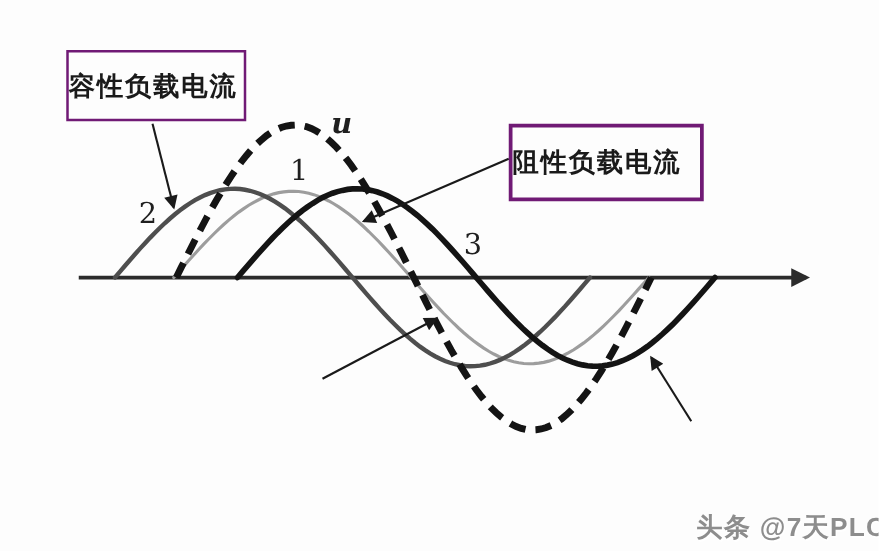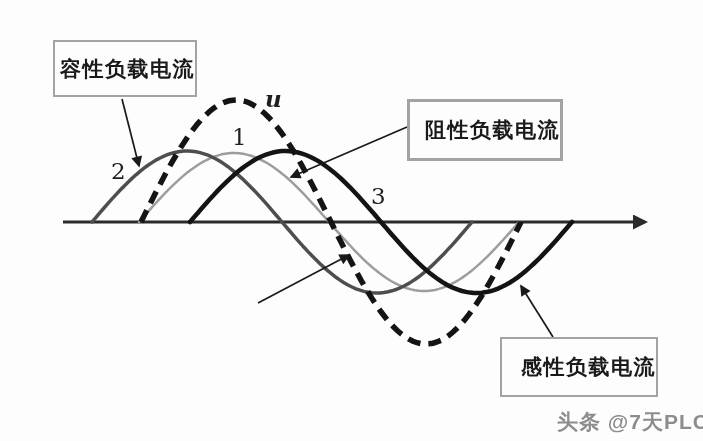--- a/index.html
+++ b/index.html
@@ -18,25 +18,25 @@
   .stage svg {
     position: absolute;
     left: 0;
     top: 0;
     width: 703px;
     height: 441px;
   }
   .callout {
     position: absolute;
     box-sizing: border-box;
-    border: 2px solid #a3a3a3;
+    border: 2px solid #701a75;
     background: transparent;
     display: flex;
     align-items: center;
-    justify-content: flex-end;
+    justify-content: flex-start;
     font-size: 21px;
     font-weight: 600;
     color: #1a1a1a;
     letter-spacing: 1.5px;
     white-space: nowrap;
   }
   .clabel {
     position: absolute;
     font-family: "DejaVu Serif", serif;
     font-size: 23px;
@@ -81,23 +81,20 @@
       <line x1="258" y1="303" x2="349" y2="255" stroke="#1a1a1a" stroke-width="1.7" marker-end="url(#ah-callout)"></line>
       <line x1="553" y1="337" x2="521" y2="286" stroke="#1a1a1a" stroke-width="1.7" marker-end="url(#ah-callout)"></line>
     </svg>
 
   <div class="callout" id="callout-0" style="left: 53px; top: 40px; width: 144px; height: 57px; border-style: solid; border-width: 2px;">
     <span>容性负载电流</span>
   </div>
   <div class="callout" id="callout-1" style="left: 407px; top: 99px; width: 156px; height: 62px; border-style: solid; border-width: 3px;">
     <span>阻性负载电流</span>
   </div>
-  <div class="callout" id="callout-3" style="left: 500px; top: 337px; width: 158px; height: 60px; border-style: solid; border-width: 2px;">
-    <span>感性负载电流</span>
-  </div>
 
   <div class="clabel" id="clabel-0" style="left: 111px; top: 160px;">2</div>
   <div class="clabel" id="clabel-1" style="left: 232px; top: 126px;">1</div>
   <div class="clabel italic" id="clabel-2" style="left: 265px; top: 87px;">u</div>
   <div class="clabel" id="clabel-3" style="left: 371px; top: 185px;">3</div>
 
   <div class="watermark" id="watermark" style="left: 557px; top: 408px; color: rgb(141, 141, 141);">头条 @7天PLC</div>
 
 </div>
 

